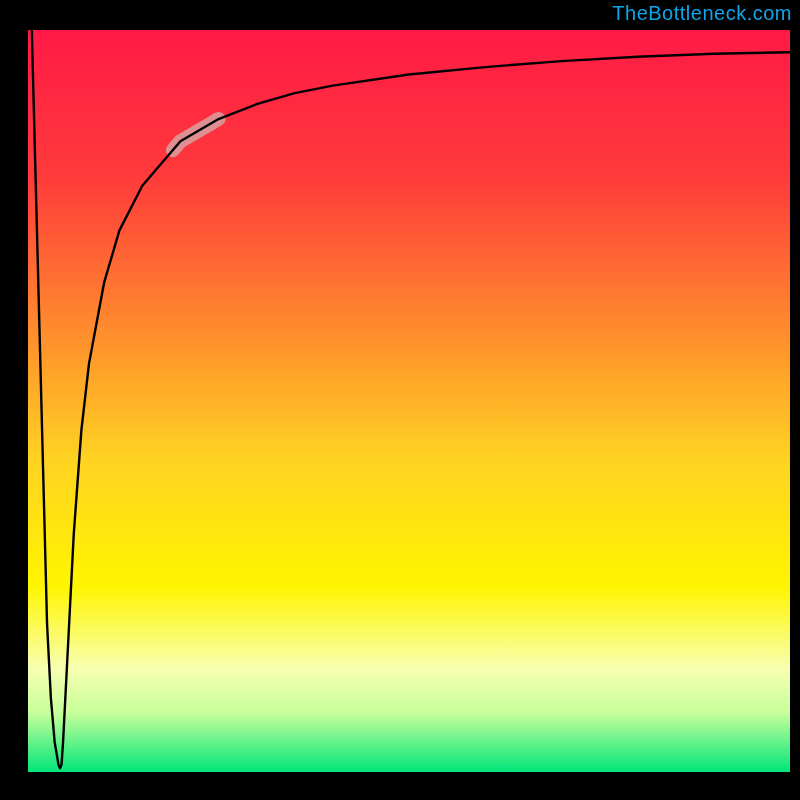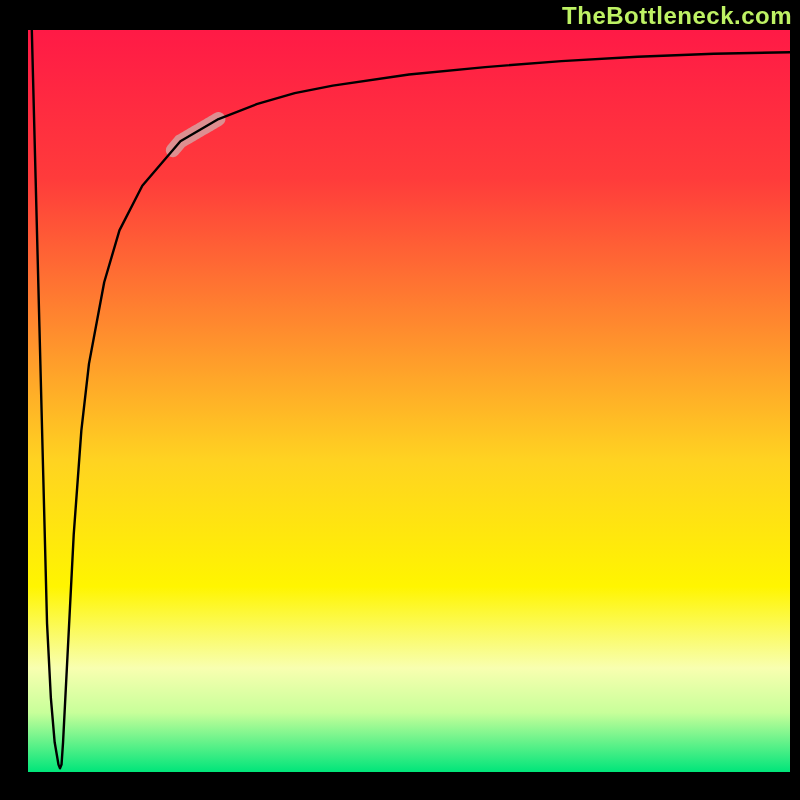--- a/index.html
+++ b/index.html
@@ -16,23 +16,23 @@
     height: 800px;
   }
   svg {
     display: block;
   }
   .watermark {
     position: absolute;
     top: 2px;
     right: 8px;
     font-family: Arial, Helvetica, sans-serif;
-    font-size: 24px;
-    font-weight: 700;
-    color: #bef264;
+    font-size: 20px;
+    font-weight: 400;
+    color: #0ea5e9;
     letter-spacing: 0.5px;
     user-select: none;
   }
 </style>
 </head>
 <body>
 
 <div class="stage">
   <svg id="chart-svg" width="800" height="800" viewBox="0 0 800 800">
       <defs>

